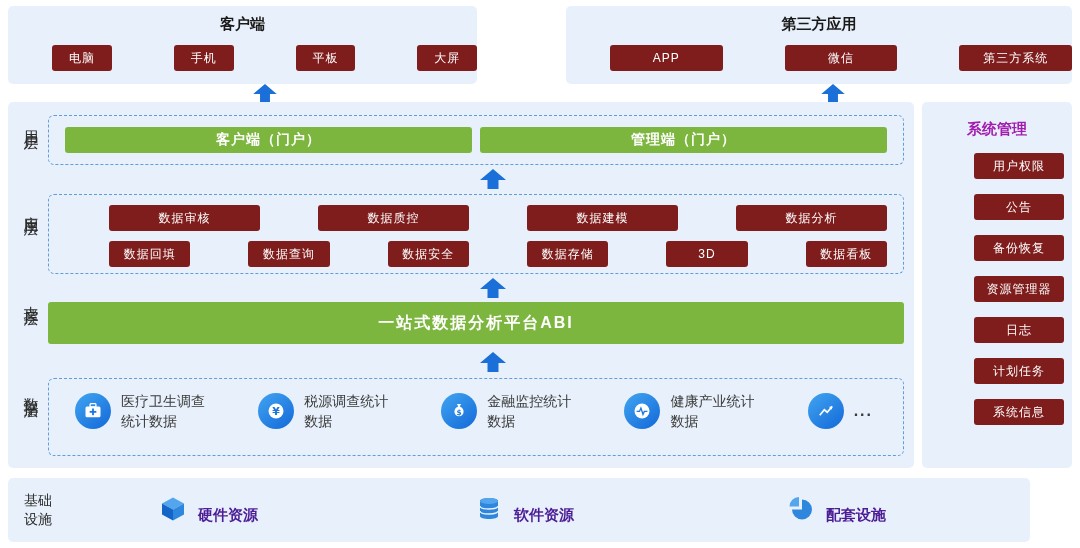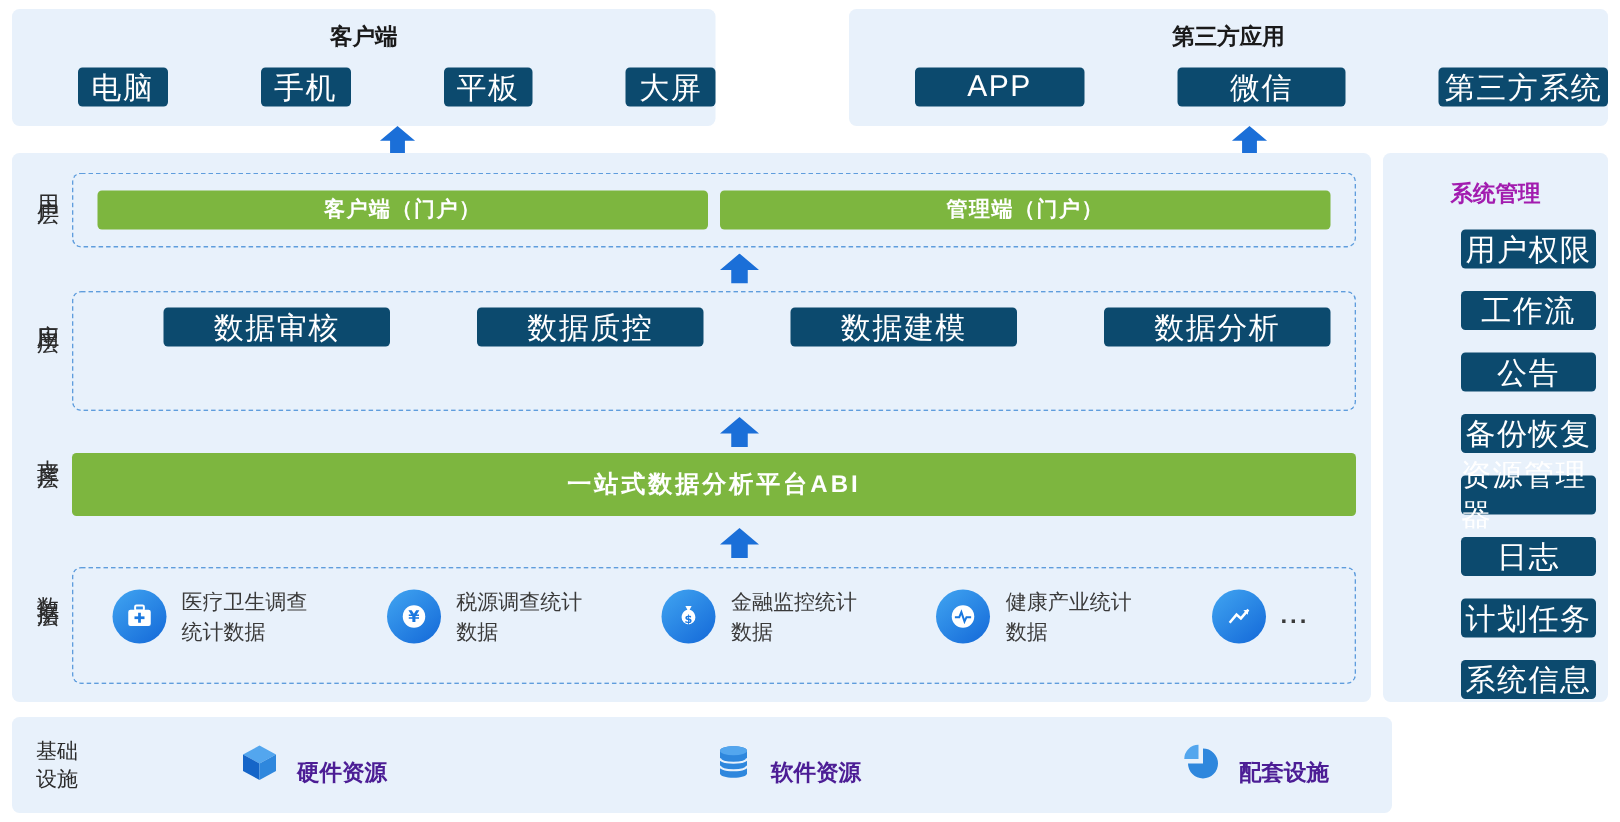--- a/index.html
+++ b/index.html
@@ -6,21 +6,21 @@
   body{
     width:1080px;height:548px;position:relative;background:#ffffff;
     font-family:"Liberation Sans","DejaVu Sans",sans-serif;color:#222;
   }
   .panel{position:absolute;background:#e8f1fb;border-radius:5px;}
 
   
   .top-title{text-align:center;font-size:15px;font-weight:bold;color:#1a1a1a;margin-top:9px;}
   .top-btn-row{display:flex;justify-content:center;gap:18px;margin-top:11px;}
   .btn{
-    background:#0c4a6e;color:#fff;font-size:20px;height:26px;border-radius:3px;
+    background:#7f1d1d;color:#fff;font-size:12px;height:26px;border-radius:3px;
     display:flex;align-items:center;justify-content:center;letter-spacing:1px;margin-left:44px;
   }
   .panel-client .btn{width:106px;}
   .panel-third .btn{width:146px;}
 
   
   .arrow{position:absolute;fill:#1b6fd8;}
 
   
   .layer-label{
@@ -110,20 +110,28 @@
       <path d="M13 0 L26 11 H18.5 V20 H7.5 V11 H0 Z"></path>
     </svg>
 
   <div class="dashed-box" id="app-box">
     <div class="app-row">
       <div class="btn">数据审核</div>
       <div class="btn">数据质控</div>
       <div class="btn">数据建模</div>
       <div class="btn">数据分析</div>
     </div>
+    <div class="app-row">
+      <div class="btn">数据回填</div>
+      <div class="btn">数据查询</div>
+      <div class="btn">数据安全</div>
+      <div class="btn">数据存储</div>
+      <div class="btn">3D</div>
+      <div class="btn">数据看板</div>
+    </div>
   </div>
 
   <svg class="arrow" style="left:472px;top:176px;" width="26" height="20" viewBox="0 0 26 20">
       <path d="M13 0 L26 11 H18.5 V20 H7.5 V11 H0 Z"></path>
     </svg>
 
   <div class="green-bar" id="support-bar">一站式数据分析平台ABI</div>
 
   <svg class="arrow" style="left:472px;top:250px;" width="26" height="20" viewBox="0 0 26 20">
       <path d="M13 0 L26 11 H18.5 V20 H7.5 V11 H0 Z"></path>
@@ -195,31 +203,30 @@
       <span class="ellipsis-text">...</span>
     </div>
 
   </div>
 </div>
 
 <div class="panel" style="left:922px;top:102px;width:150px;height:366px;">
   <div class="sys-title">系统管理</div>
   <div class="sys-btns">
     <div class="btn">用户权限</div>
-    <div class="btn">工作流</div>
     <div class="btn">公告</div>
     <div class="btn">备份恢复</div>
     <div class="btn">资源管理器</div>
     <div class="btn">日志</div>
     <div class="btn">计划任务</div>
     <div class="btn">系统信息</div>
   </div>
 </div>
 
-<div class="panel" style="left:8px;top:478px;width:920px;height:64px;">
+<div class="panel" style="left:8px;top:478px;width:1022px;height:64px;">
   <div class="infra-label">基础设施</div>
 
   <div class="infra-item" style="left:152px;">
     <span>
       <svg width="26" height="26" viewBox="0 0 26 26">
         <polygon points="13,2 24,8 13,14 2,8" fill="#53a6ee"></polygon>
         <polygon points="2,8 13,14 13,25 2,19" fill="#1565c8"></polygon>
         <polygon points="24,8 13,14 13,25 24,19" fill="#2e87dd"></polygon>
       </svg>
     </span>

